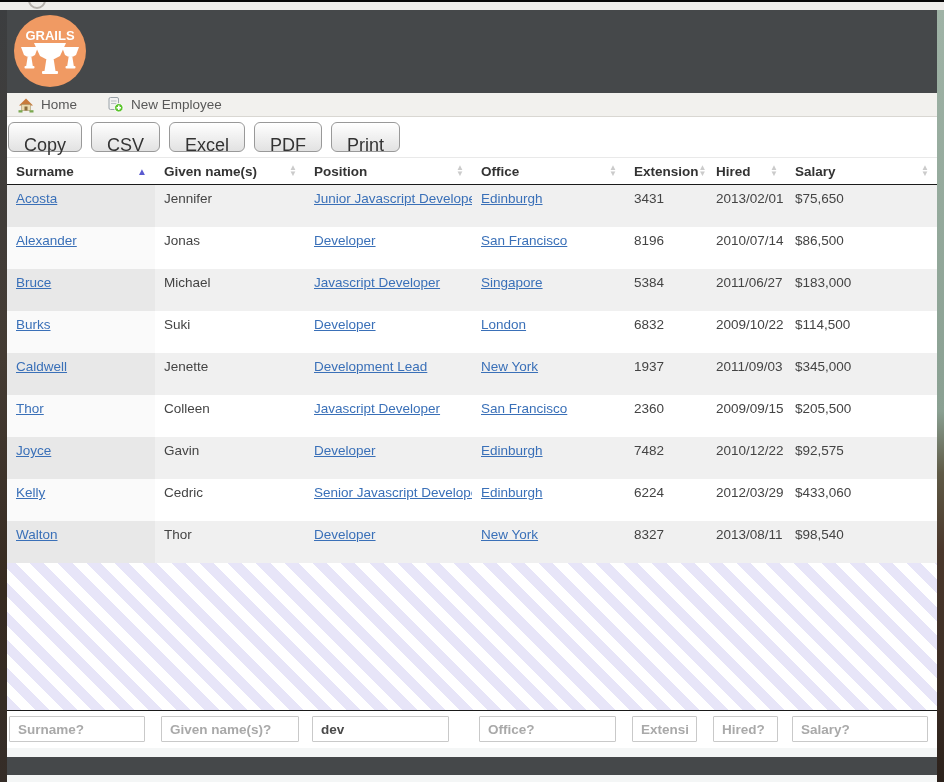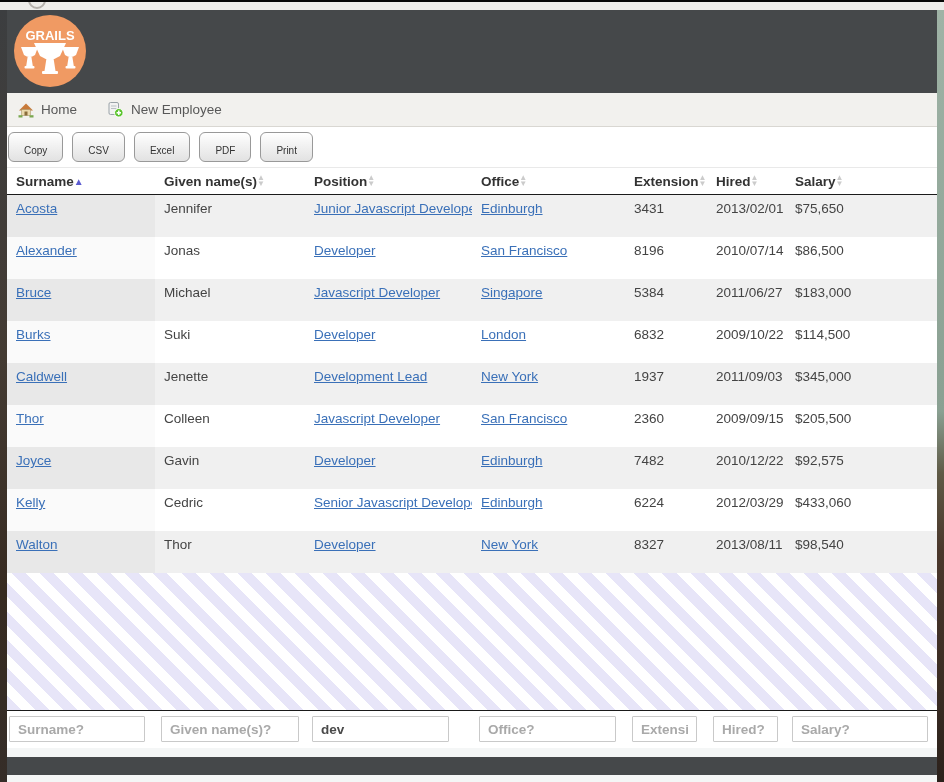--- a/index.html
+++ b/index.html
@@ -15,36 +15,36 @@
   .edge-right { right:0; background:linear-gradient(180deg,#9fb3a6 0%,#8aa092 52%,#5f5a46 60%,#4a372b 70%,#3a2c23 88%,#2b211b 100%); }
 
   .page { position:absolute; top:10px; left:7px; right:7px; bottom:0; display:flex; flex-direction:column; background:#f4f6f6; z-index:3; }
 
   
   .navbar { height:83px; background:var(--navbar,#45484a); position:relative; }
   .logo { position:absolute; left:7px; top:5px; width:72px; height:72px; border-radius:50%; background:var(--logo,#f09a63); display:flex; align-items:center; justify-content:center;text-decoration:underline; }
   .logo svg { width:72px; height:72px; }
 
   
-  .breadcrumb { height:34px; background:#f2f1ee; border-bottom:1px solid #d9d7d2; display:flex; align-items:center; padding-left:11px; gap:30px; }
+  .breadcrumb { height:24px; background:#f2f1ee; border-bottom:1px solid #d9d7d2; display:flex; align-items:center; padding-left:11px; gap:30px; }
   .crumb { display:flex; align-items:center; gap:7px; cursor:pointer; }
   .crumb span { font-size:13.5px; color:#585858; }
 
   
   .content { flex:1; background:#ffffff; display:flex; flex-direction:column; overflow:hidden; }
   .heading-wrap { padding:11px 0 0 1px; }
   h1.page-title { font-size:15.5px; font-weight:400; color:#4a4a4a; padding:0 0 8px 1px; border-bottom:1px solid #d8d8d8; }
 
   .btn-row { display:flex; gap:9px; padding:5px 0 5px 1px; }
-  .dt-button { height:30px; padding:12px 15px; font-family:"Liberation Sans",sans-serif; font-size:10px; color:#333; border:1px solid #999; border-radius:6px; background:linear-gradient(180deg,#ffffff 0%,#f3f3f3 40%,#e2e2e2 100%); cursor:pointer; }
+  .dt-button { height:30px; padding:12px 15px; font-family:"Liberation Sans",sans-serif; font-size:18px; color:#333; border:1px solid #999; border-radius:6px; background:linear-gradient(180deg,#ffffff 0%,#f3f3f3 40%,#e2e2e2 100%); cursor:pointer; }
 
   
   .cols { display:grid; grid-template-columns:148px 150px 167px 153px 82px 79px 1fr; }
   .thead { height:28px; border-top:1px solid #e9e9e9; border-bottom:1px solid #1a1a1a; background:#fff; }
-  .th { display:flex; align-items:center; justify-content:flex-start; padding:0 8px 0 9px; font-size:13.5px; font-weight:700; color:#333; white-space:nowrap; overflow:hidden; cursor:pointer; }
+  .th { display:flex; align-items:center; justify-content:space-between; padding:0 8px 0 9px; font-size:13.5px; font-weight:700; color:#333; white-space:nowrap; overflow:hidden; cursor:pointer; }
   .sort.both { display:inline-flex; flex-direction:column; font-size:8px; line-height:6px; color:#cbcbcb; }
   .sort.both i { font-style:normal; }
   .sort.asc { color:var(--sortactive,#5a5ad0); font-size:10px; }
 
   .tbody .tr { height:42px; }
   .td { font-size:13.5px; color:#444; line-height:27px; padding-left:9px; white-space:nowrap; overflow:hidden; }
   .tr:nth-child(odd)  { background:#f0f0f0; }
   .tr:nth-child(even) { background:#ffffff; }
   .tr:nth-child(odd)  .td:first-child { background:#e8e8e8; }
   .tr:nth-child(even) .td:first-child { background:#fafafa; }

